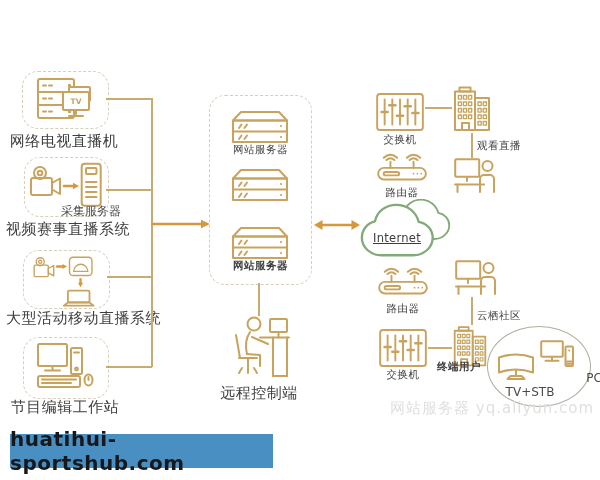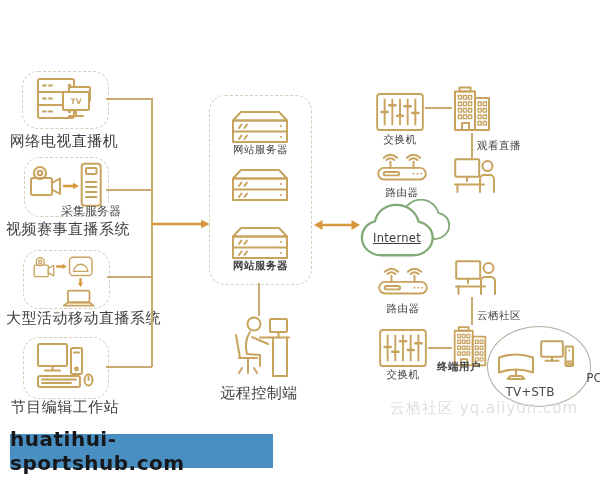--- a/index.html
+++ b/index.html
@@ -386,19 +386,19 @@
       <line x1="12" y1="17" x2="12" y2="20.5"></line>
       <line x1="5.5" y1="20.8" x2="18.5" y2="20.8"></line>
       <rect x="25.5" y="6.5" width="7.5" height="19.5" rx="1"></rect>
       <line x1="27" y1="21.5" x2="31.5" y2="21.5"></line>
         <line x1="27" y1="23.8" x2="31.5" y2="23.8"></line>
     </g>
     <circle cx="29.2" cy="10.5" r="1" class="dot"></circle>
   </svg>
   <div class="lbs" style="left:546px;top:371px;width:24px;margin-left:36px;">PC</div>
 
-  <div class="wm" style="left:390px;top:399px;">云栖社区 yq.aliyun.com</div>
+  <div class="wm" style="left:390px;top:399px;">网站服务器 yq.aliyun.com</div>
 
   <div class="bar" style="left:10px;top:434px;width:263px;height:34px;">
     <span>huatihui-sportshub.com</span>
   </div>
 
 </div>
 
 </body></html>

